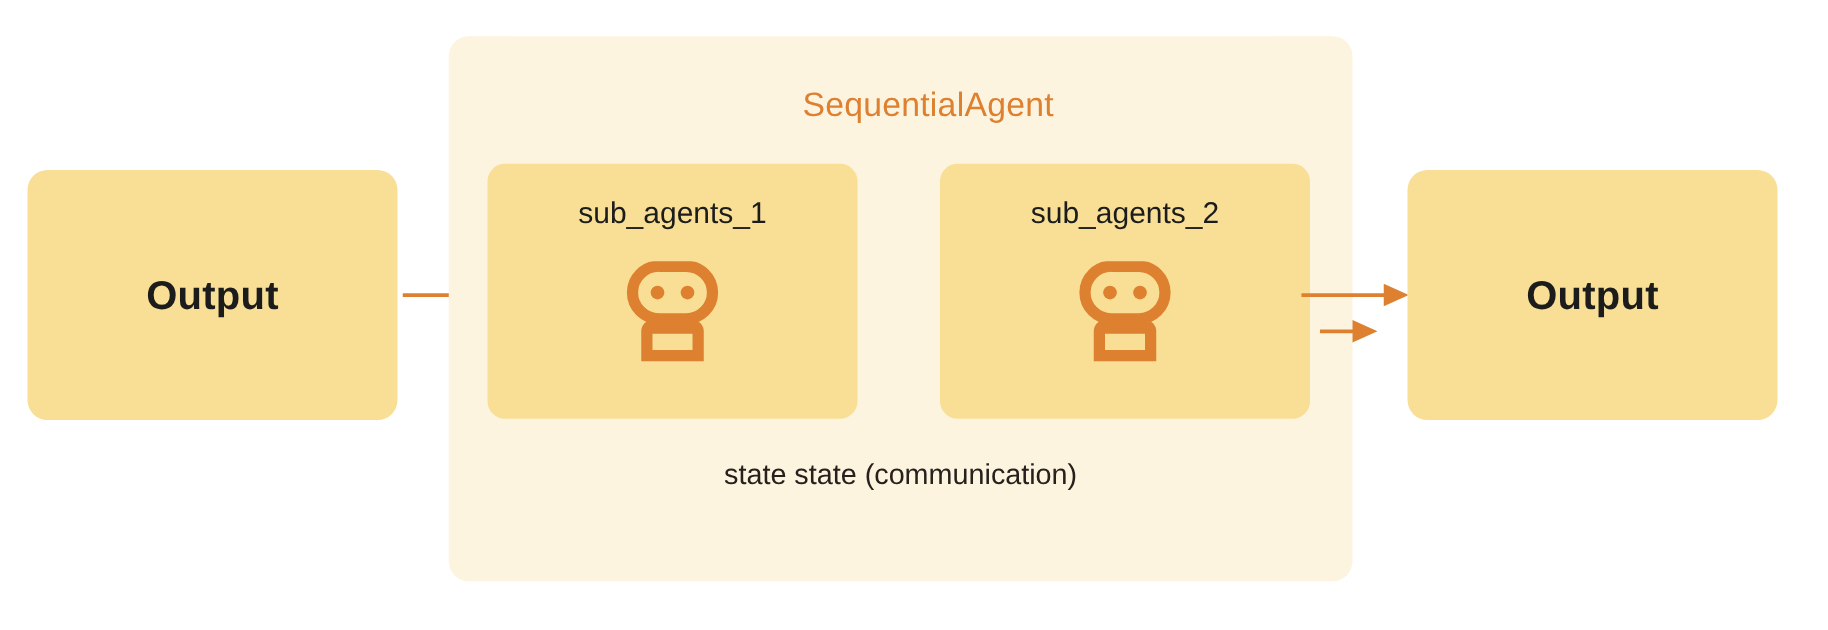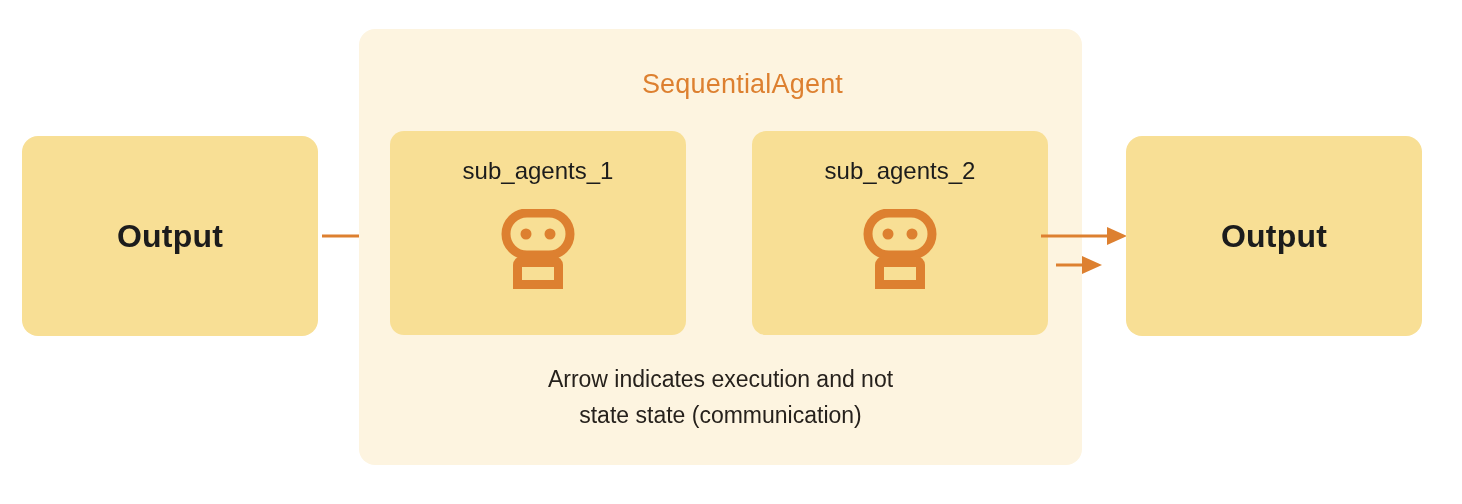--- a/index.html
+++ b/index.html
@@ -153,21 +153,20 @@
       <svg class="agent-icon" viewBox="0 0 84 84">
         <rect x="10" y="4" width="64" height="42" rx="21" ry="21" fill="none" stroke="#DD8030" stroke-width="9"></rect>
         <circle cx="30" cy="25" r="5.5" fill="#DD8030"></circle>
         <circle cx="54" cy="25" r="5.5" fill="#DD8030"></circle>
         <path d="M17,56 a9,9 0 0 1 9,-9 h32 a9,9 0 0 1 9,9 v24 h-50 z" fill="#DD8030"></path>
         <rect x="26" y="58" width="32" height="13" fill="#F8DF95"></rect>
       </svg>
     </div>
 
     <div id="caption">
-      <span class="caption-line">Arrow indicates execution and not</span>
       <span class="caption-line">state state (communication)</span>
     </div>
 
   </div>
 
   <svg id="arrow-agent2-to-output" class="arrow" viewBox="0 0 86 26" preserveAspectRatio="none">
     <line x1="0" y1="13" x2="70" y2="13" stroke="#DD8030" stroke-width="3"></line>
     <polygon points="66,4 86,13 66,22" fill="#DD8030"></polygon>
   </svg>
 

